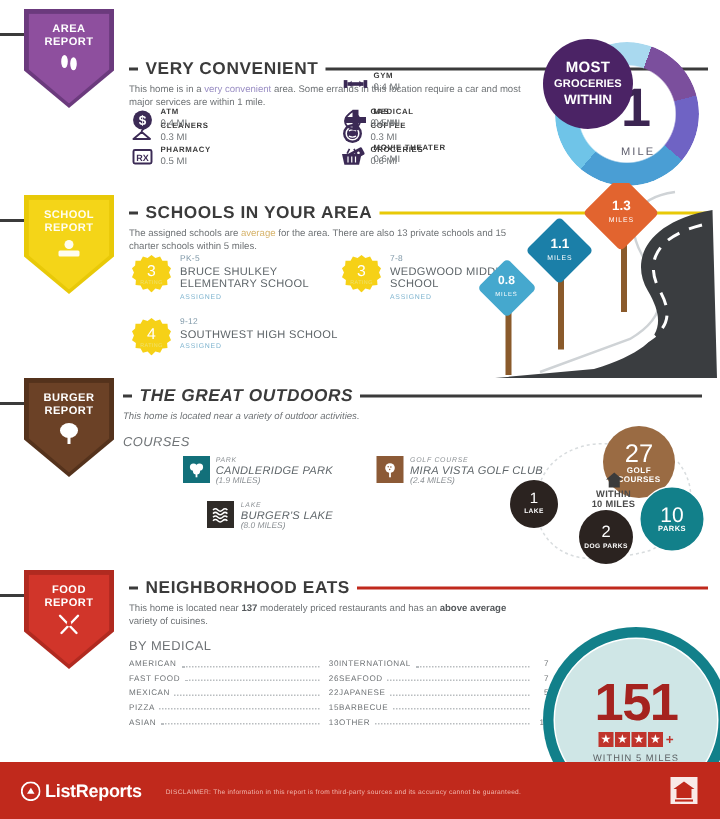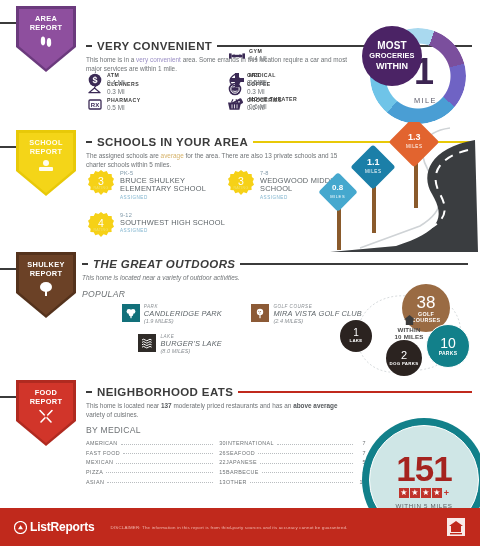--- a/index.html
+++ b/index.html
@@ -410,39 +410,39 @@
       </div>
     </div>
   </div>
 
   <div class="section">
     <div style="position:absolute;left:0;top:268px;width:18px;height:2px;background:#3b3b3b;"></div>
 
     <div class="badge" style="left:16px;top:252px;background:#54321C;">
       <div class="inner" style="background:#6B4126;"></div>
       <div class="btxt">
-        <span>SHULKEY</span><br>
+        <span>BURGER</span><br>
         <span>REPORT</span>
       </div>
       <div class="bicon">
         <svg width="16" height="15" viewBox="0 0 16 15">
             <ellipse cx="8" cy="6" rx="6" ry="5" fill="#fff"></ellipse>
             <rect x="7" y="9" width="2" height="6" fill="#fff"></rect>
           </svg>
       </div>
     </div>
 
     <div style="position:absolute;left:82px;top:258px;width:386px;font-style:italic;">
       <div class="sect-head">
         <div class="dash"></div>
         <div class="sect-title">THE GREAT OUTDOORS</div>
         <div class="line" style="background:#3b3b3b;"></div>
       </div>
       <div class="intro">This home is located near a variety of outdoor activities.</div>
-      <div class="sub-h">POPULAR</div>
+      <div class="sub-h">COURSES</div>
 
       <div class="out-grid">
         <div class="out">
           <div class="sq" style="background:#12707A;">
             <svg width="12" height="12" viewBox="0 0 12 12">
                 <circle cx="4" cy="4.4" r="2.4" fill="#fff"></circle>
                 <circle cx="8" cy="4.4" r="2.4" fill="#fff"></circle>
                 <circle cx="6" cy="7" r="2.4" fill="#fff"></circle>
                 <rect x="5.4" y="7.6" width="1.2" height="3.6" fill="#fff"></rect>
               </svg>
@@ -491,21 +491,21 @@
 
     <div class="bub-wrap">
       <svg width="140" height="90" viewBox="0 0 140 90" style="position:absolute;left:0;top:0;">
         <path d="M24 44 C26 16 56 2 84 10" fill="none" stroke="#d8dcde" stroke-width="1" stroke-dasharray="2 2"></path>
         <path d="M118 20 C134 40 126 64 104 74" fill="none" stroke="#d8dcde" stroke-width="1" stroke-dasharray="2 2"></path>
         <path d="M24 56 C28 76 46 86 64 84" fill="none" stroke="#d8dcde" stroke-width="1" stroke-dasharray="2 2"></path>
         <path d="M86 82 C98 80 104 78 106 74" fill="none" stroke="#d8dcde" stroke-width="1" stroke-dasharray="2 2"></path>
       </svg>
 
       <div class="bub" style="left:68px;top:-4px;width:48px;height:48px;background:#9A6B43;">
-        <div class="bn" style="font-size:17px;">38</div>
+        <div class="bn" style="font-size:17px;">27</div>
         <div class="bl" style="font-size:5.4px;width:40px;">GOLF COURSES</div>
       </div>
 
       <div class="bub" style="left:92px;top:36px;width:42px;height:42px;background:#12808A;border:1.5px solid #fff;">
         <div class="bn" style="font-size:14px;">10</div>
         <div class="bl" style="font-size:5px;">PARKS</div>
       </div>
 
       <div class="bub" style="left:52px;top:52px;width:36px;height:36px;background:#2B2320;">
         <div class="bn" style="font-size:11px;">2</div>

